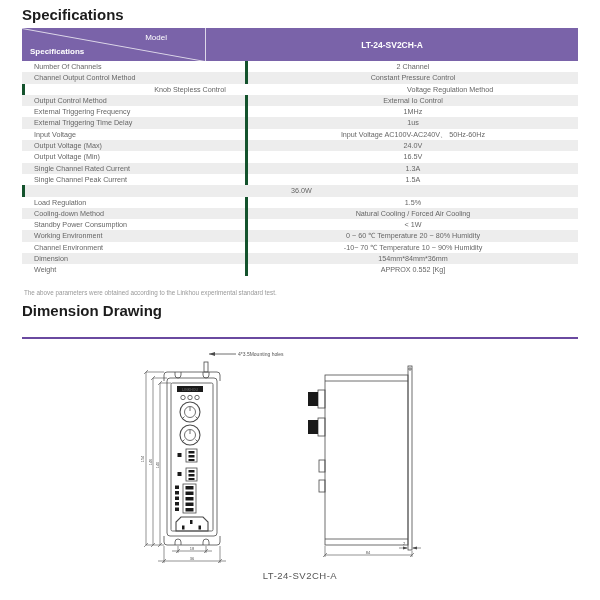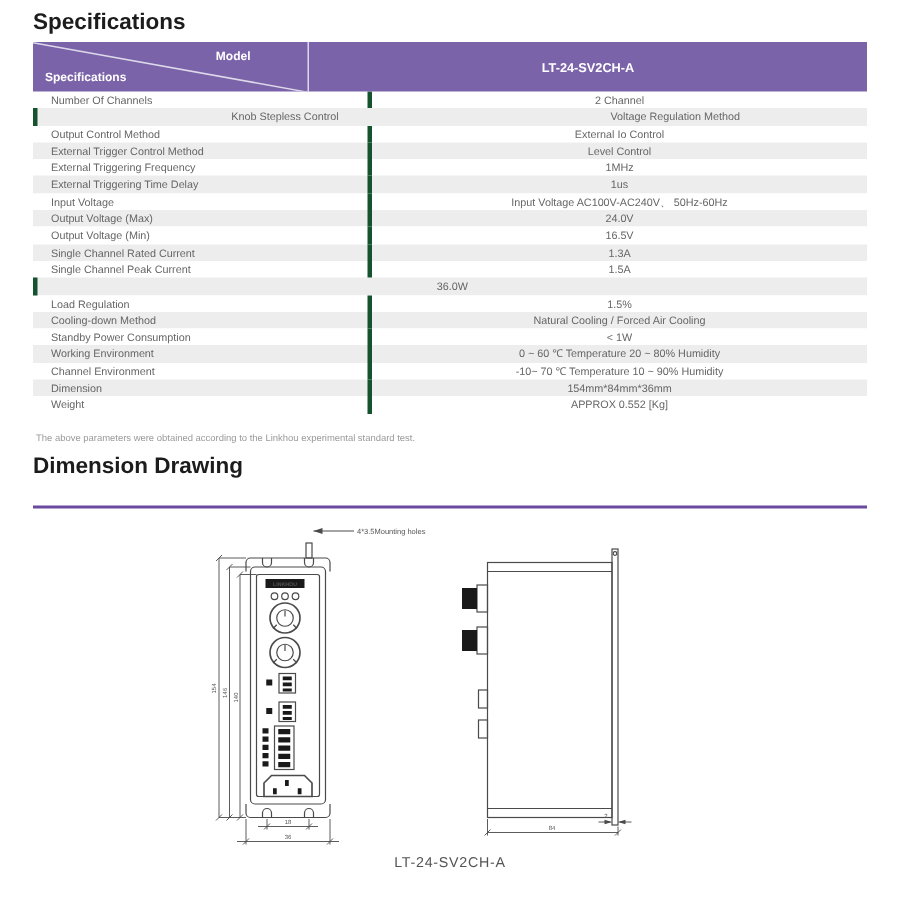--- a/index.html
+++ b/index.html
@@ -5,21 +5,21 @@
   html,body{margin:0;padding:0;background:#fff;}
   .page{position:relative;width:600px;height:600px;background:#fff;
         font-family:"Liberation Sans",sans-serif;overflow:hidden;}
   .sec-title{position:absolute;left:22px;font-size:15px;font-weight:bold;color:#1c1c1c;}
   
   .spec-table{position:absolute;left:22px;top:28px;width:556px;}
   .thead{display:flex;height:33px;background:#7a63a9;color:#fff;position:relative;}
   .th-left{position:relative;width:183px;overflow:hidden;}
   .diag{position:absolute;left:0;top:0;width:186px;height:1px;background:rgba(255,255,255,.75);
         transform:rotate(10.2deg);transform-origin:left top;}
-  .th-model{position:absolute;right:38px;top:5px;font-size:8px;font-weight:bold;}
+  .th-model{position:absolute;right:38px;top:5px;font-size:8px;font-weight:normal;}
   .th-spec{position:absolute;left:8px;bottom:5px;font-size:8px;font-weight:bold;}
   .th-right{flex:1;display:flex;align-items:center;justify-content:center;
             font-size:8.5px;font-weight:bold;border-left:1px solid rgba(255,255,255,.75);}
   .rows .row{display:flex;height:11.3px;background:#fff;gap:40px;}
   .rows .row:nth-child(even){background:#ededed;}
   .cell{font-size:7.2px;color:#666;line-height:11.3px;white-space:nowrap;overflow:hidden;}
   .cell.label{width:171px;padding-left:12px;}
   .cell.value{flex:1;text-align:center;border-left:3px solid #14532d;}
   .footnote{position:absolute;left:24px;top:289px;font-size:6.3px;color:#999;}
   
@@ -44,30 +44,30 @@
         <span class="th-spec">Specifications</span>
       </div>
       <div class="th-right">LT-24-SV2CH-A</div>
     </div>
     <div class="rows">
         <div class="row">
           <div class="cell label">Number Of Channels</div>
           <div class="cell value">2 Channel</div>
         </div>
         <div class="row">
+          <div class="cell label">Channel Output Control Method</div>
+          <div class="cell value">Constant Pressure Control</div>
+        </div>
+        <div class="row">
           <div class="cell value">Knob Stepless Control</div>
           <div class="cell label">Voltage Regulation Method</div>
         </div>
         <div class="row">
           <div class="cell label">Output Control Method</div>
           <div class="cell value">External Io Control</div>
-        </div>
-        <div class="row">
-          <div class="cell label">External Trigger Control Method</div>
-          <div class="cell value">Level Control</div>
         </div>
         <div class="row">
           <div class="cell label">External Triggering Frequency</div>
           <div class="cell value">1MHz</div>
         </div>
         <div class="row">
           <div class="cell label">External Triggering Time Delay</div>
           <div class="cell value">1us</div>
         </div>
         <div class="row">

